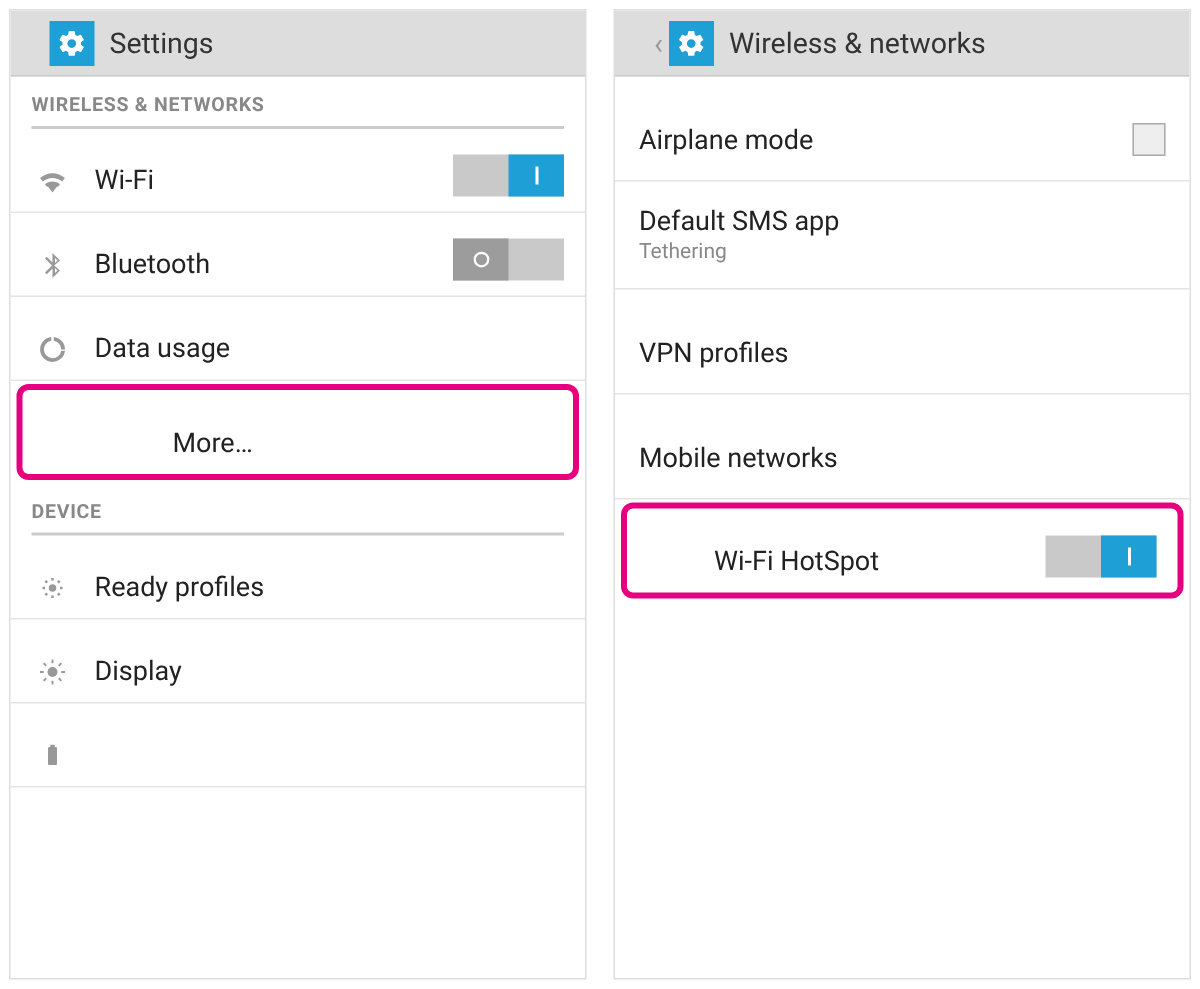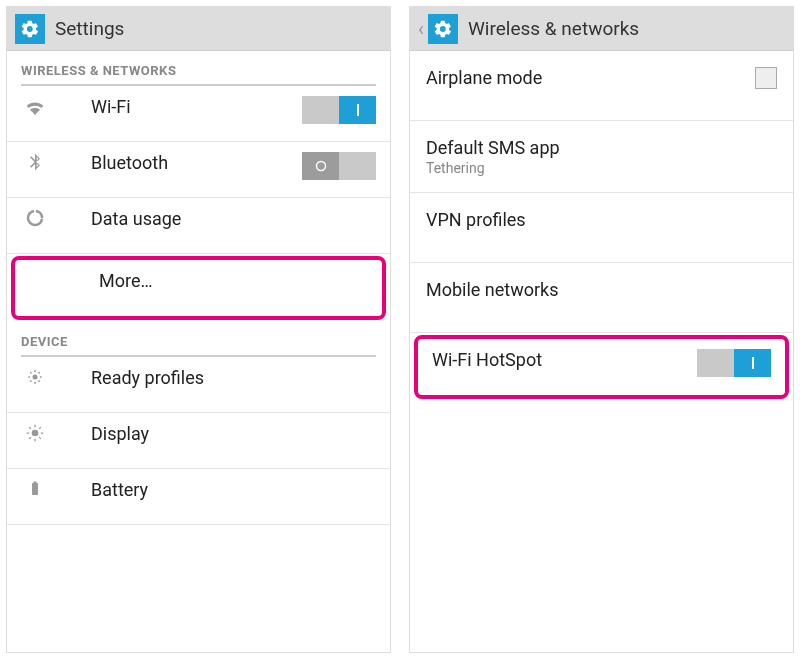--- a/index.html
+++ b/index.html
@@ -18,21 +18,21 @@
       background: #fff;
       display: flex;
       flex-direction: column;
       overflow: hidden;
     }
     .titlebar {
       background: #dddddd;
       height: 44px;
       display: flex;
       align-items: center;
-      padding: 0 8px;
+      padding: 0 26px;
       border-bottom: 1px solid #ccc;
     }
     .titlebar .back-chevron {
       width: 14px;
       color: #999;
       font-size: 20px;
       margin-right: -4px;
     }
     .titlebar .gear-icon-box {
       width: 30px;
@@ -54,25 +54,24 @@
       padding: 12px 14px 6px 14px;
       letter-spacing: 0.5px;
     }
     .section-rule {
       border: none;
       border-top: 2px solid #ccc;
       margin: 0 14px;
     }
     .row {
       display: flex;
-      align-items: flex-start;
+      align-items: flex-end;
       min-height: 56px;
       padding: 10px 14px;
       border-bottom: 1px solid #e3e3e3;
-      gap: 28px;
     }
     .row.tall { min-height: 70px; padding: 16px 16px; }
     .row .icon {
       width: 28px;
       display: flex;
       align-items: center;
       justify-content: center;
       margin-right: 14px;
       color: #999;
     }
@@ -126,20 +125,21 @@
     .checkbox {
       width: 22px;
       height: 22px;
       border: 1px solid #aaa;
       background: #eee;
     }
     .highlight {
       border: 4px solid #e6007e;
       border-radius: 8px;
       margin: 2px 4px;
+      padding-left: 44px;
     }
     .highlight .row { border-bottom: none; }
     svg { display: block; }
   </style>
 </head>
 <body>
 
 <div class="screen">
   <div class="titlebar">
     <div class="gear-icon-box">
@@ -235,23 +235,20 @@
   </div>
 
 
   <div class="row">
     <div class="icon">
       <svg viewBox="0 0 24 24" width="18" height="20" fill="#999">
           <rect x="8" y="4" width="8" height="16" rx="1"></rect>
           <rect x="10" y="2" width="4" height="3"></rect>
         </svg>
     </div>
-    <div class="content">
-        <span class="label">Battery</span>
-      </div>
   </div>
 </div>
 
 <div class="screen">
   <div class="titlebar">
     <span class="back-chevron">‹</span>
     <div class="gear-icon-box">
       <svg viewBox="0 0 24 24" width="20" height="20" fill="#fff">
           <path d="M19.14,12.94a7,7,0,0,0,.05-.94,7,7,0,0,0-.05-.94l2.11-1.65a.5.5,0,0,0,.12-.64l-2-3.46a.5.5,0,0,0-.6-.22l-2.49,1a7,7,0,0,0-1.62-.94l-.38-2.65A.5.5,0,0,0,13.79,2H9.79a.5.5,0,0,0-.49.42L8.92,5.07a7,7,0,0,0-1.62.94l-2.49-1a.5.5,0,0,0-.6.22l-2,3.46a.5.5,0,0,0,.12.64L4.44,11a7,7,0,0,0-.05.94,7,7,0,0,0,.05.94L2.33,14.53a.5.5,0,0,0-.12.64l2,3.46a.5.5,0,0,0,.6.22l2.49-1a7,7,0,0,0,1.62.94l.38,2.65a.5.5,0,0,0,.49.42h4a.5.5,0,0,0,.49-.42l.38-2.65a7,7,0,0,0,1.62-.94l2.49,1a.5.5,0,0,0,.6-.22l2-3.46a.5.5,0,0,0-.12-.64ZM11.79,15.5A3.5,3.5,0,1,1,15.29,12,3.5,3.5,0,0,1,11.79,15.5Z"></path>
         </svg>

